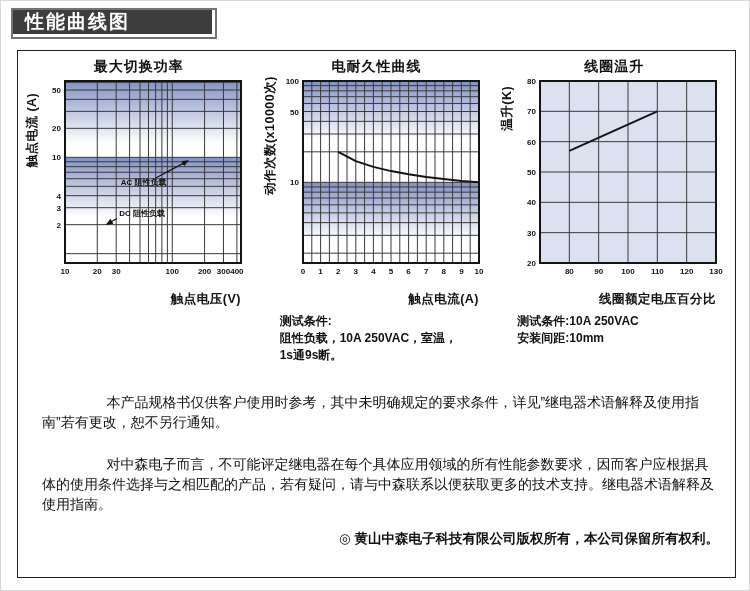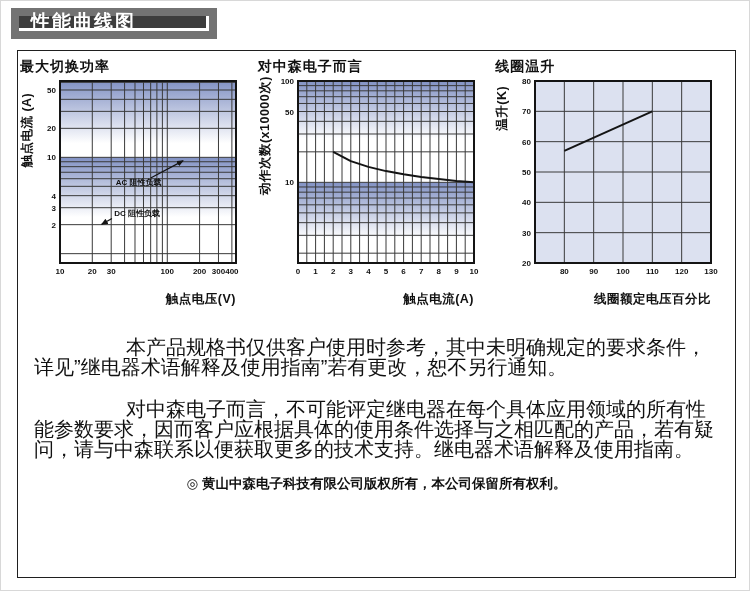--- a/index.html
+++ b/index.html
@@ -1,35 +1,35 @@
 <!DOCTYPE html>
 <html><head>
 <meta charset="utf-8">
 <style>
   html,body{margin:0;padding:0;background:#ffffff;}
   body{font-family:"Liberation Sans","DejaVu Sans",sans-serif;}
   .page{position:relative;width:750px;height:591px;background:#fff;border:1px solid #d8d8d8;box-sizing:border-box;overflow:hidden;}
-  .title-bar{margin:7px 0 0 10px;width:206px;height:31px;background:#3d3d3d;border:8px solid #737373;box-shadow:inset 0 -3px 0 #ffffff,inset -3px 0 0 #ffffff;box-sizing:border-box;display:flex;align-items:center;}
+  .title-bar{margin:7px 0 0 10px;width:206px;height:31px;background:#3d3d3d;border:2px solid #737373;box-shadow:inset 0 -3px 0 #ffffff,inset -3px 0 0 #ffffff;box-sizing:border-box;display:flex;align-items:center;}
   .title-bar span{color:#fff;font-size:19px;font-weight:bold;letter-spacing:2px;padding:0 0 3px 12px;}
   .main-box{margin:11px 13px 0 16px;height:528px;border:1px solid #1f1f1f;box-sizing:border-box;background:#fff;overflow:hidden;}
   .charts-row{display:flex;padding:2px 2px 0 2px;}
-  .chart-panel{flex:1;min-width:0;display:flex;flex-direction:column;}
+  .chart-panel{flex:1;min-width:0;display:flex;flex-direction:column;align-items:center;}
   .chart-title{font-size:14px;font-weight:bold;letter-spacing:1px;color:#111;margin-top:4px;height:18px;line-height:18px;}
   .chart-panel svg{display:block;width:228px;height:234px;}
   .tick{font-size:8px;font-weight:bold;fill:#111;font-family:"Liberation Sans","DejaVu Sans",sans-serif;}
   .axis-label{font-size:12.5px;font-weight:bold;fill:#111;font-family:"Liberation Sans","DejaVu Sans",sans-serif;letter-spacing:0.5px;}
   .anno{font-size:8px;font-weight:bold;fill:#111;font-family:"Liberation Sans","DejaVu Sans",sans-serif;}
   .conditions-row{display:flex;padding:4px 2px 0 2px;}
   .cond-block{flex:1;min-width:0;font-size:12px;font-weight:bold;color:#111;line-height:17px;}
   .cond-block .line{padding-left:22px;}
   .statement{padding:24px 16px 0 16px;color:#111;}
   .statement h2{margin:0;font-size:23px;font-weight:bold;line-height:26px;}
-  .statement p{margin:4px 0 0 0;font-size:20px;line-height:20px;text-indent:4.6em;}
+  .statement p{margin:4px 0 0 8px;font-size:14px;line-height:20px;text-indent:4.6em;}
   .statement p.second{margin-top:22px;}
-  .copyright{margin-top:16px;text-align:center;font-size:13.5px;font-weight:bold;color:#111;}
+  .copyright{margin-top:16px;text-align:right;font-size:13.5px;font-weight:bold;color:#111;}
 </style>
 </head>
 <body>
 
 <div class="page">
 
   <div class="title-bar">
     <span>性能曲线图</span>
   </div>
 
@@ -98,21 +98,21 @@
             <text x="36" y="17.99948731161956" text-anchor="end" class="tick">50</text>
             <line x1="130.66683212044842" y1="103.0121697734036" x2="162.96300935406862" y2="85.8209744434862" stroke="#141414" stroke-width="1.3" marker-end="url(#arr0)"></line>
             <text x="95.62906800520754" y="109.69052157591777" class="anno">AC 阻性负载</text>
             <line x1="91.95838843653502" y1="143.45632785596408" x2="81.75190849745204" y2="149.2494015595123" stroke="#141414" stroke-width="1.3" marker-end="url(#arr0)"></line>
             <text x="94.19530765827645" y="140.66620034311913" class="anno">DC 阻性负载</text>
             <text x="216" y="228" text-anchor="end" class="axis-label">触点电压(V)</text>
             <text x="11" y="55.14" text-anchor="middle" class="axis-label" transform="rotate(-90 11 55.14)">触点电流 (A)</text>
           </svg>
       </div>
       <div class="chart-panel">
-        <div class="chart-title">对中森电子而言</div>
+        <div class="chart-title">电耐久性曲线</div>
         <svg id="chart-1" viewBox="0 0 228 234">
             <defs>
               <linearGradient id="g1b0" x1="0" y1="0" x2="0" y2="1">
                 <stop offset="0%" stop-color="#8292c4"></stop>
                 <stop offset="100%" stop-color="#ffffff"></stop>
               </linearGradient>
               <linearGradient id="g1b1" x1="0" y1="0" x2="0" y2="1">
                 <stop offset="0%" stop-color="#8292c4"></stop>
                 <stop offset="100%" stop-color="#ffffff"></stop>
               </linearGradient>
@@ -211,20 +211,32 @@
             <text x="36" y="100" text-anchor="end" class="tick">50</text>
             <text x="36" y="69.66666666666667" text-anchor="end" class="tick">60</text>
             <text x="36" y="39.333333333333314" text-anchor="end" class="tick">70</text>
             <text x="36" y="9" text-anchor="end" class="tick">80</text>
             <text x="216" y="228" text-anchor="end" class="axis-label">线圈额定电压百分比</text>
             <text x="11" y="33.3" text-anchor="middle" class="axis-label" transform="rotate(-90 11 33.3)">温升(K)</text>
           </svg>
       </div>
     </div>
 
+    <div class="conditions-row">
+      <div class="cond-block"></div>
+      <div class="cond-block">
+        <div class="line">测试条件:</div>
+        <div class="line">阻性负载，10A 250VAC，室温，</div>
+        <div class="line">1s通9s断。</div>
+      </div>
+      <div class="cond-block">
+        <div class="line">测试条件:10A 250VAC</div>
+        <div class="line">安装间距:10mm</div>
+      </div>
+    </div>
 
     <div class="statement">
       <p>本产品规格书仅供客户使用时参考，其中未明确规定的要求条件，详见”继电器术语解释及使用指南”若有更改，恕不另行通知。</p>
       <p class="second">对中森电子而言，不可能评定继电器在每个具体应用领域的所有性能参数要求，因而客户应根据具体的使用条件选择与之相匹配的产品，若有疑问，请与中森联系以便获取更多的技术支持。继电器术语解释及使用指南。</p>
       <div class="copyright">◎ 黄山中森电子科技有限公司版权所有，本公司保留所有权利。</div>
     </div>
 
   </div>
 </div>
 

